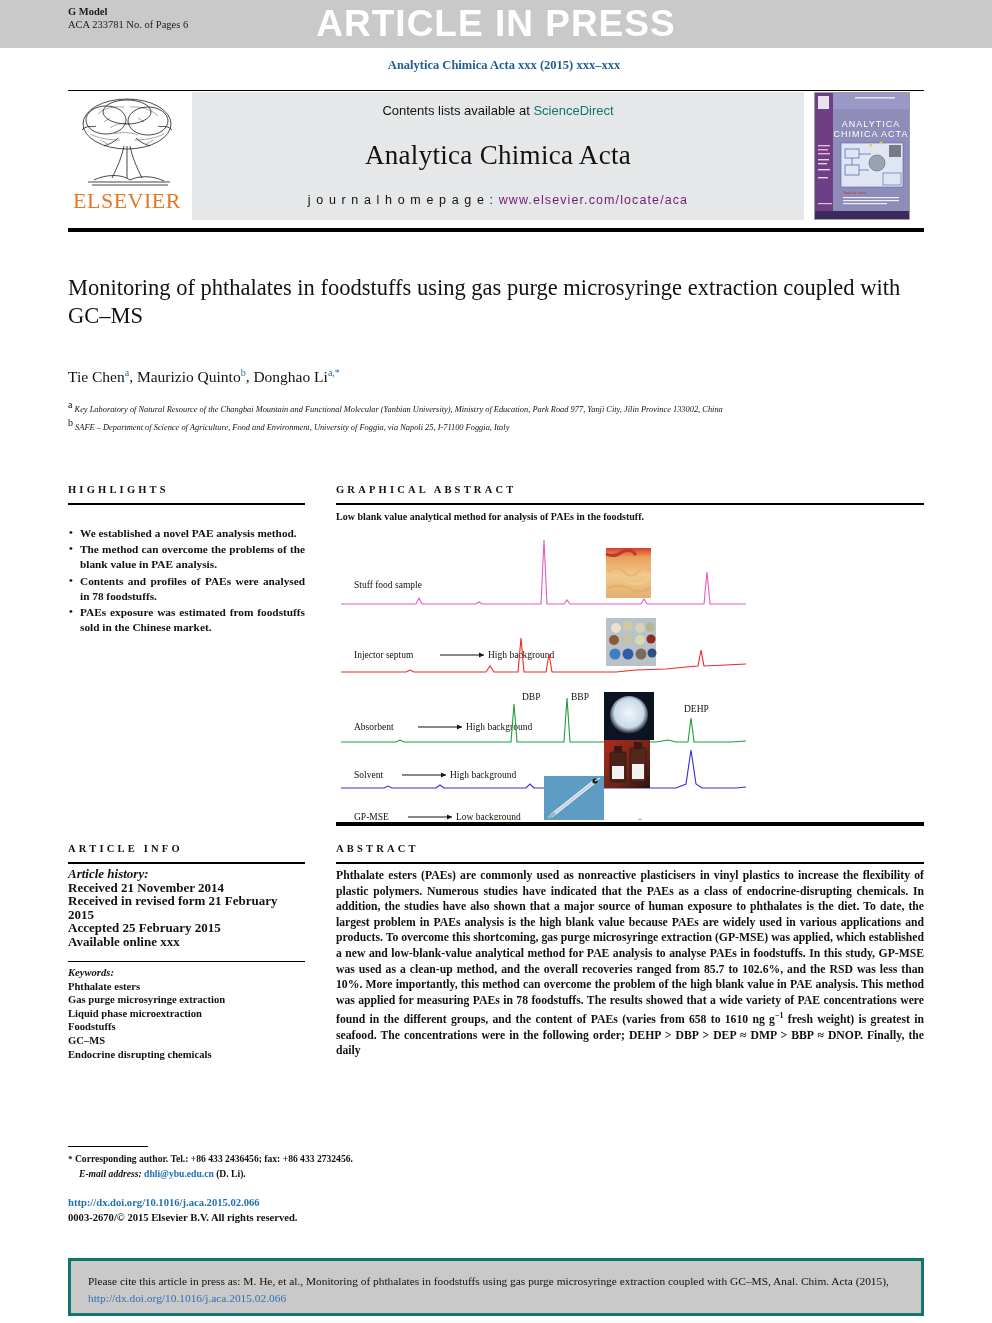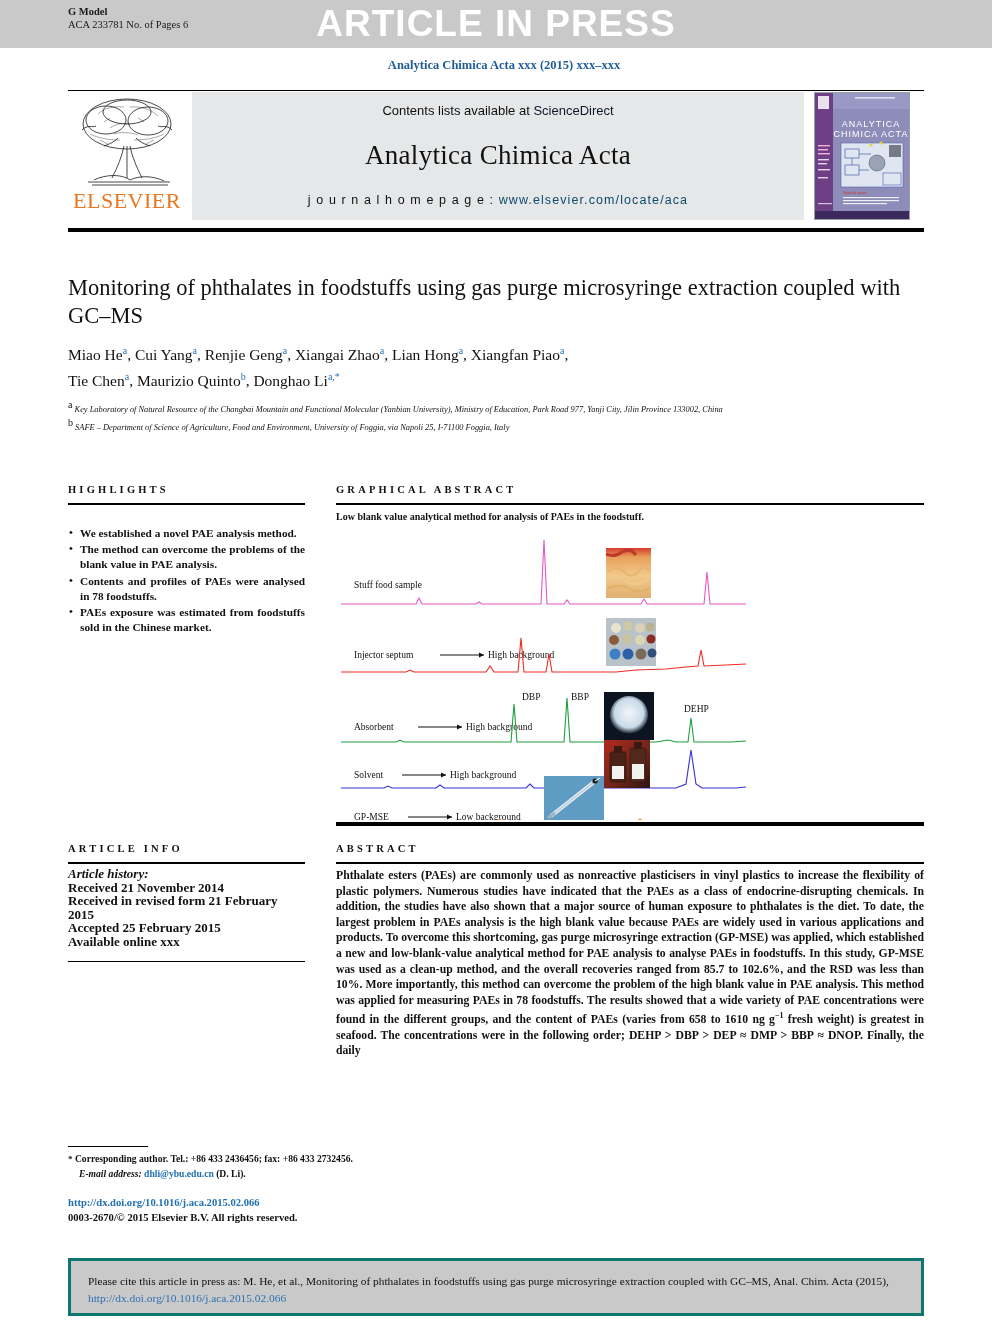--- a/index.html
+++ b/index.html
@@ -52,30 +52,30 @@
     font-family:"Liberation Serif", serif;
     font-size:22px; letter-spacing:0.5px; color:#E87722; font-weight:normal;
   }
   .mast-center {
     position:absolute; left:124px; top:0; width:612px; height:128px;
     background:#e6e7e8;
     display:flex; flex-direction:column; align-items:center; justify-content:space-between;
     padding:11px 0 13px 0;
   }
   .contents-line { font-size:13px; font-family:"Liberation Sans",sans-serif; color:#111; }
-  .contents-line .sd { color:#0f172a; }
+  .contents-line .sd { color:#0f766e; }
   .journal-title {
     font-family:"Liberation Serif", serif;
     font-size:27px; color:#111; letter-spacing:0.3px;
   }
   .homepage-line {
     font-family:"Liberation Sans",sans-serif;
     font-size:12.5px; letter-spacing:1.1px; color:#111;
   }
-  .homepage-line .url { color:#0c4a6e; }
+  .homepage-line .url { color:#701a75; }
   .cover-thumb {
     position:absolute; left:746px; top:0; width:96px; height:128px;
     border:1px solid #9aa0a6; background:#fde047; overflow:hidden;
   }
 
   
   .art-title {
     position:absolute; left:68px; top:274px; width:856px;
     font-size:22.5px; line-height:28px; color:#111;
     font-family:"Liberation Serif", serif;
@@ -270,21 +270,21 @@
       </svg>
     </div>
   </div>
   <div class="rule-thick" style="left:68px; top:228px; width:856px;"></div>
 
   <div class="art-title">
     <span>Monitoring of phthalates in foodstuffs using gas purge microsyringe extraction coupled with GC–MS</span>
   </div>
 
   <div class="authors">
-    <span id="authors-line-1"><span>Miao He</span><sup>a</sup>, <span>Cui Yang</span><sup>a</sup>, <span>Renjie Geng</span><sup>a</sup>, <span>Xiangai Zhao</span><sup>a</sup>, <span>Lian Hong</span><sup>a</sup>, <span>Xiangfan Piao</span><sup>a</sup>,</span><br>
+    <br>
     <span id="authors-line-2"><span>Tie Chen</span><sup>a</sup>, <span>Maurizio Quinto</span><sup>b</sup>, <span>Donghao Li</span><sup>a,*</sup></span>
   </div>
 
   <div class="aff">
     <div><sup>a</sup> <span>Key Laboratory of Natural Resource of the Changbai Mountain and Functional Molecular (Yanbian University), Ministry of Education, Park Road 977, Yanji City, Jilin Province 133002, China</span></div>
     <div><sup>b</sup> <span>SAFE – Department of Science of Agriculture, Food and Environment, University of Foggia, via Napoli 25, I-71100 Foggia, Italy</span></div>
   </div>
 
   <div class="col-left sec-head hl-head">
     <span>HIGHLIGHTS</span>
@@ -422,20 +422,31 @@
   <div class="ai-body">
     <div class="lbl">Article history:</div>
     <div id="history-list">
         <div>Received 21 November 2014</div>
         <div>Received in revised form 21 February 2015</div>
         <div>Accepted 25 February 2015</div>
         <div>Available online xxx</div>
       </div>
   </div>
   <div class="rule-thin kw-rule" style="height:1px;"></div>
+  <div class="kw-body">
+    <div class="lbl">Keywords:</div>
+    <div id="keywords-list">
+        <div>Phthalate esters</div>
+        <div>Gas purge microsyringe extraction</div>
+        <div>Liquid phase microextraction</div>
+        <div>Foodstuffs</div>
+        <div>GC–MS</div>
+        <div>Endocrine disrupting chemicals</div>
+      </div>
+  </div>
 
   <div class="col-right sec-head ab-head">
     <span>ABSTRACT</span>
   </div>
   <div class="rule-thin ab-rule" style="height:2px;"></div>
   <div class="ab-body">
     <span>Phthalate esters (PAEs) are commonly used as nonreactive plasticisers in vinyl plastics to increase the flexibility of plastic polymers. Numerous studies have indicated that the PAEs as a class of endocrine-disrupting chemicals. In addition, the studies have also shown that a major source of human exposure to phthalates is the diet. To date, the largest problem in PAEs analysis is the high blank value because PAEs are widely used in various applications and products. To overcome this shortcoming, gas purge microsyringe extraction (GP-MSE) was applied, which established a new and low-blank-value analytical method for PAE analysis to analyse PAEs in foodstuffs. In this study, GP-MSE was used as a clean-up method, and the overall recoveries ranged from 85.7 to 102.6%, and the RSD was less than 10%. More importantly, this method can overcome the problem of the high blank value in PAE analysis. This method was applied for measuring PAEs in 78 foodstuffs. The results showed that a wide variety of PAE concentrations were found in the different groups, and the content of PAEs (varies from 658 to 1610 ng g</span><sup>−1</sup><span> fresh weight) is greatest in seafood. The concentrations were in the following order; DEHP &gt; DBP &gt; DEP ≈ DMP &gt; BBP ≈ DNOP. Finally, the daily</span>
   </div>
 
   <div class="rule-thin fn-rule"></div>

